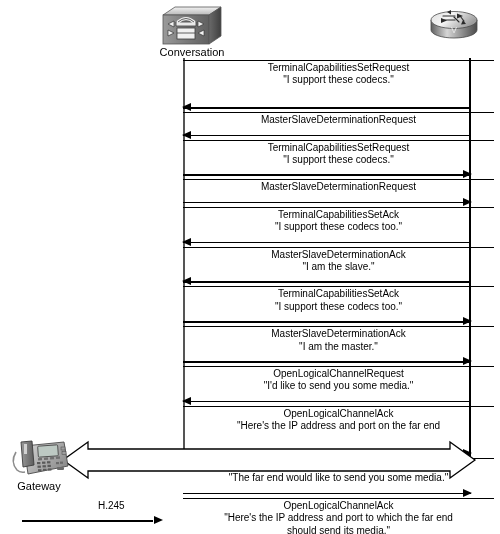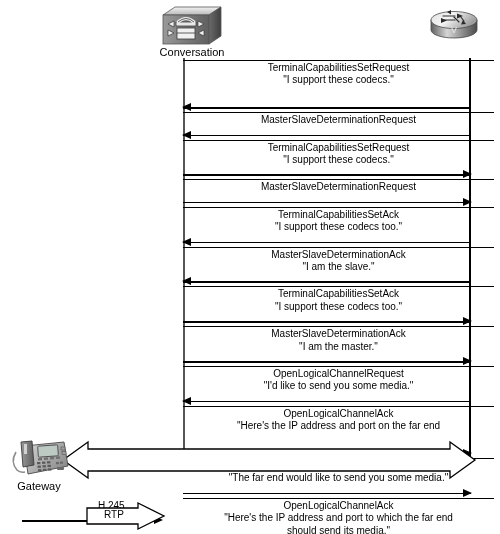--- a/index.html
+++ b/index.html
@@ -343,21 +343,15 @@
   </div>
 
   <div id="legend">
     <div class="lg-h245">
       <div class="lg-text">H.245</div>
       <div class="lg-arrow">
         <span class="shaft"></span>
           <span class="head"></span>
       </div>
     </div>
-    <div class="lg-rtp">
-      <svg width="80" height="28" viewBox="0 0 80 28">
-        <polygon points="1,6 52,6 52,1 78,14 52,27 52,22 1,22" fill="#ffffff" stroke="#000000" stroke-width="1.3" stroke-linejoin="miter"></polygon>
-      </svg>
-      <div class="lg-text">RTP</div>
-    </div>
   </div>
 
 </div>
 
 </body></html>

